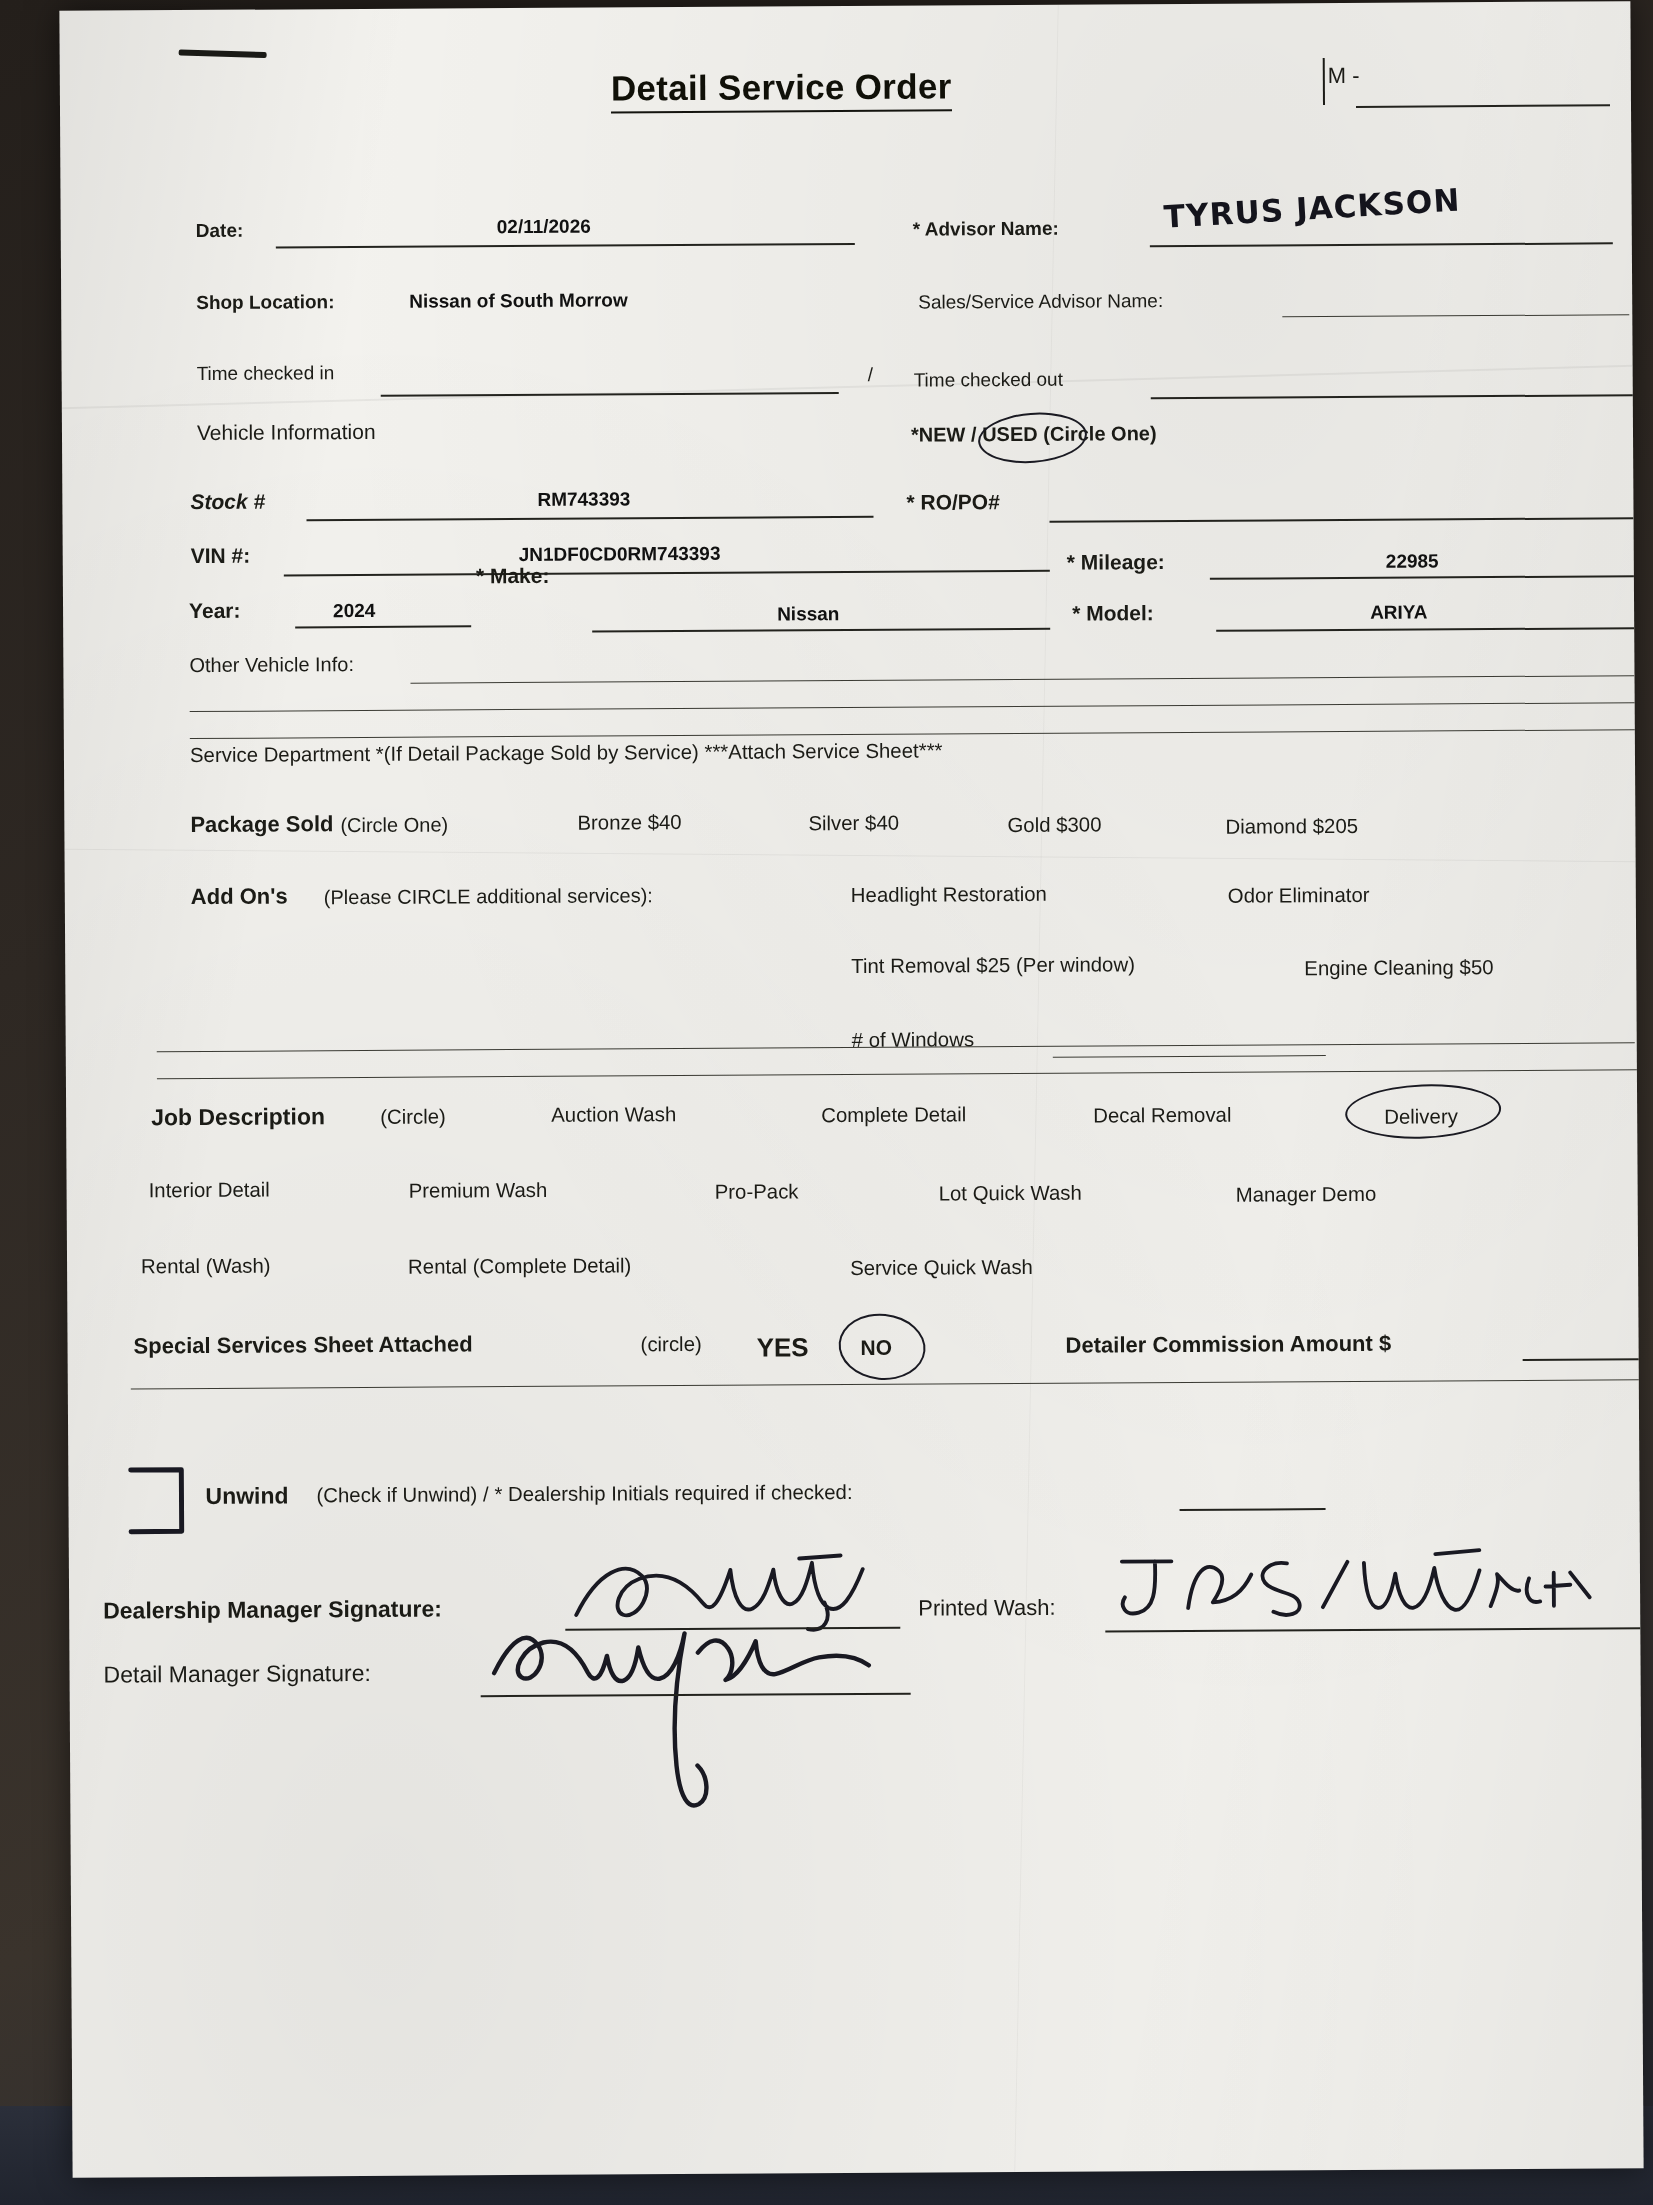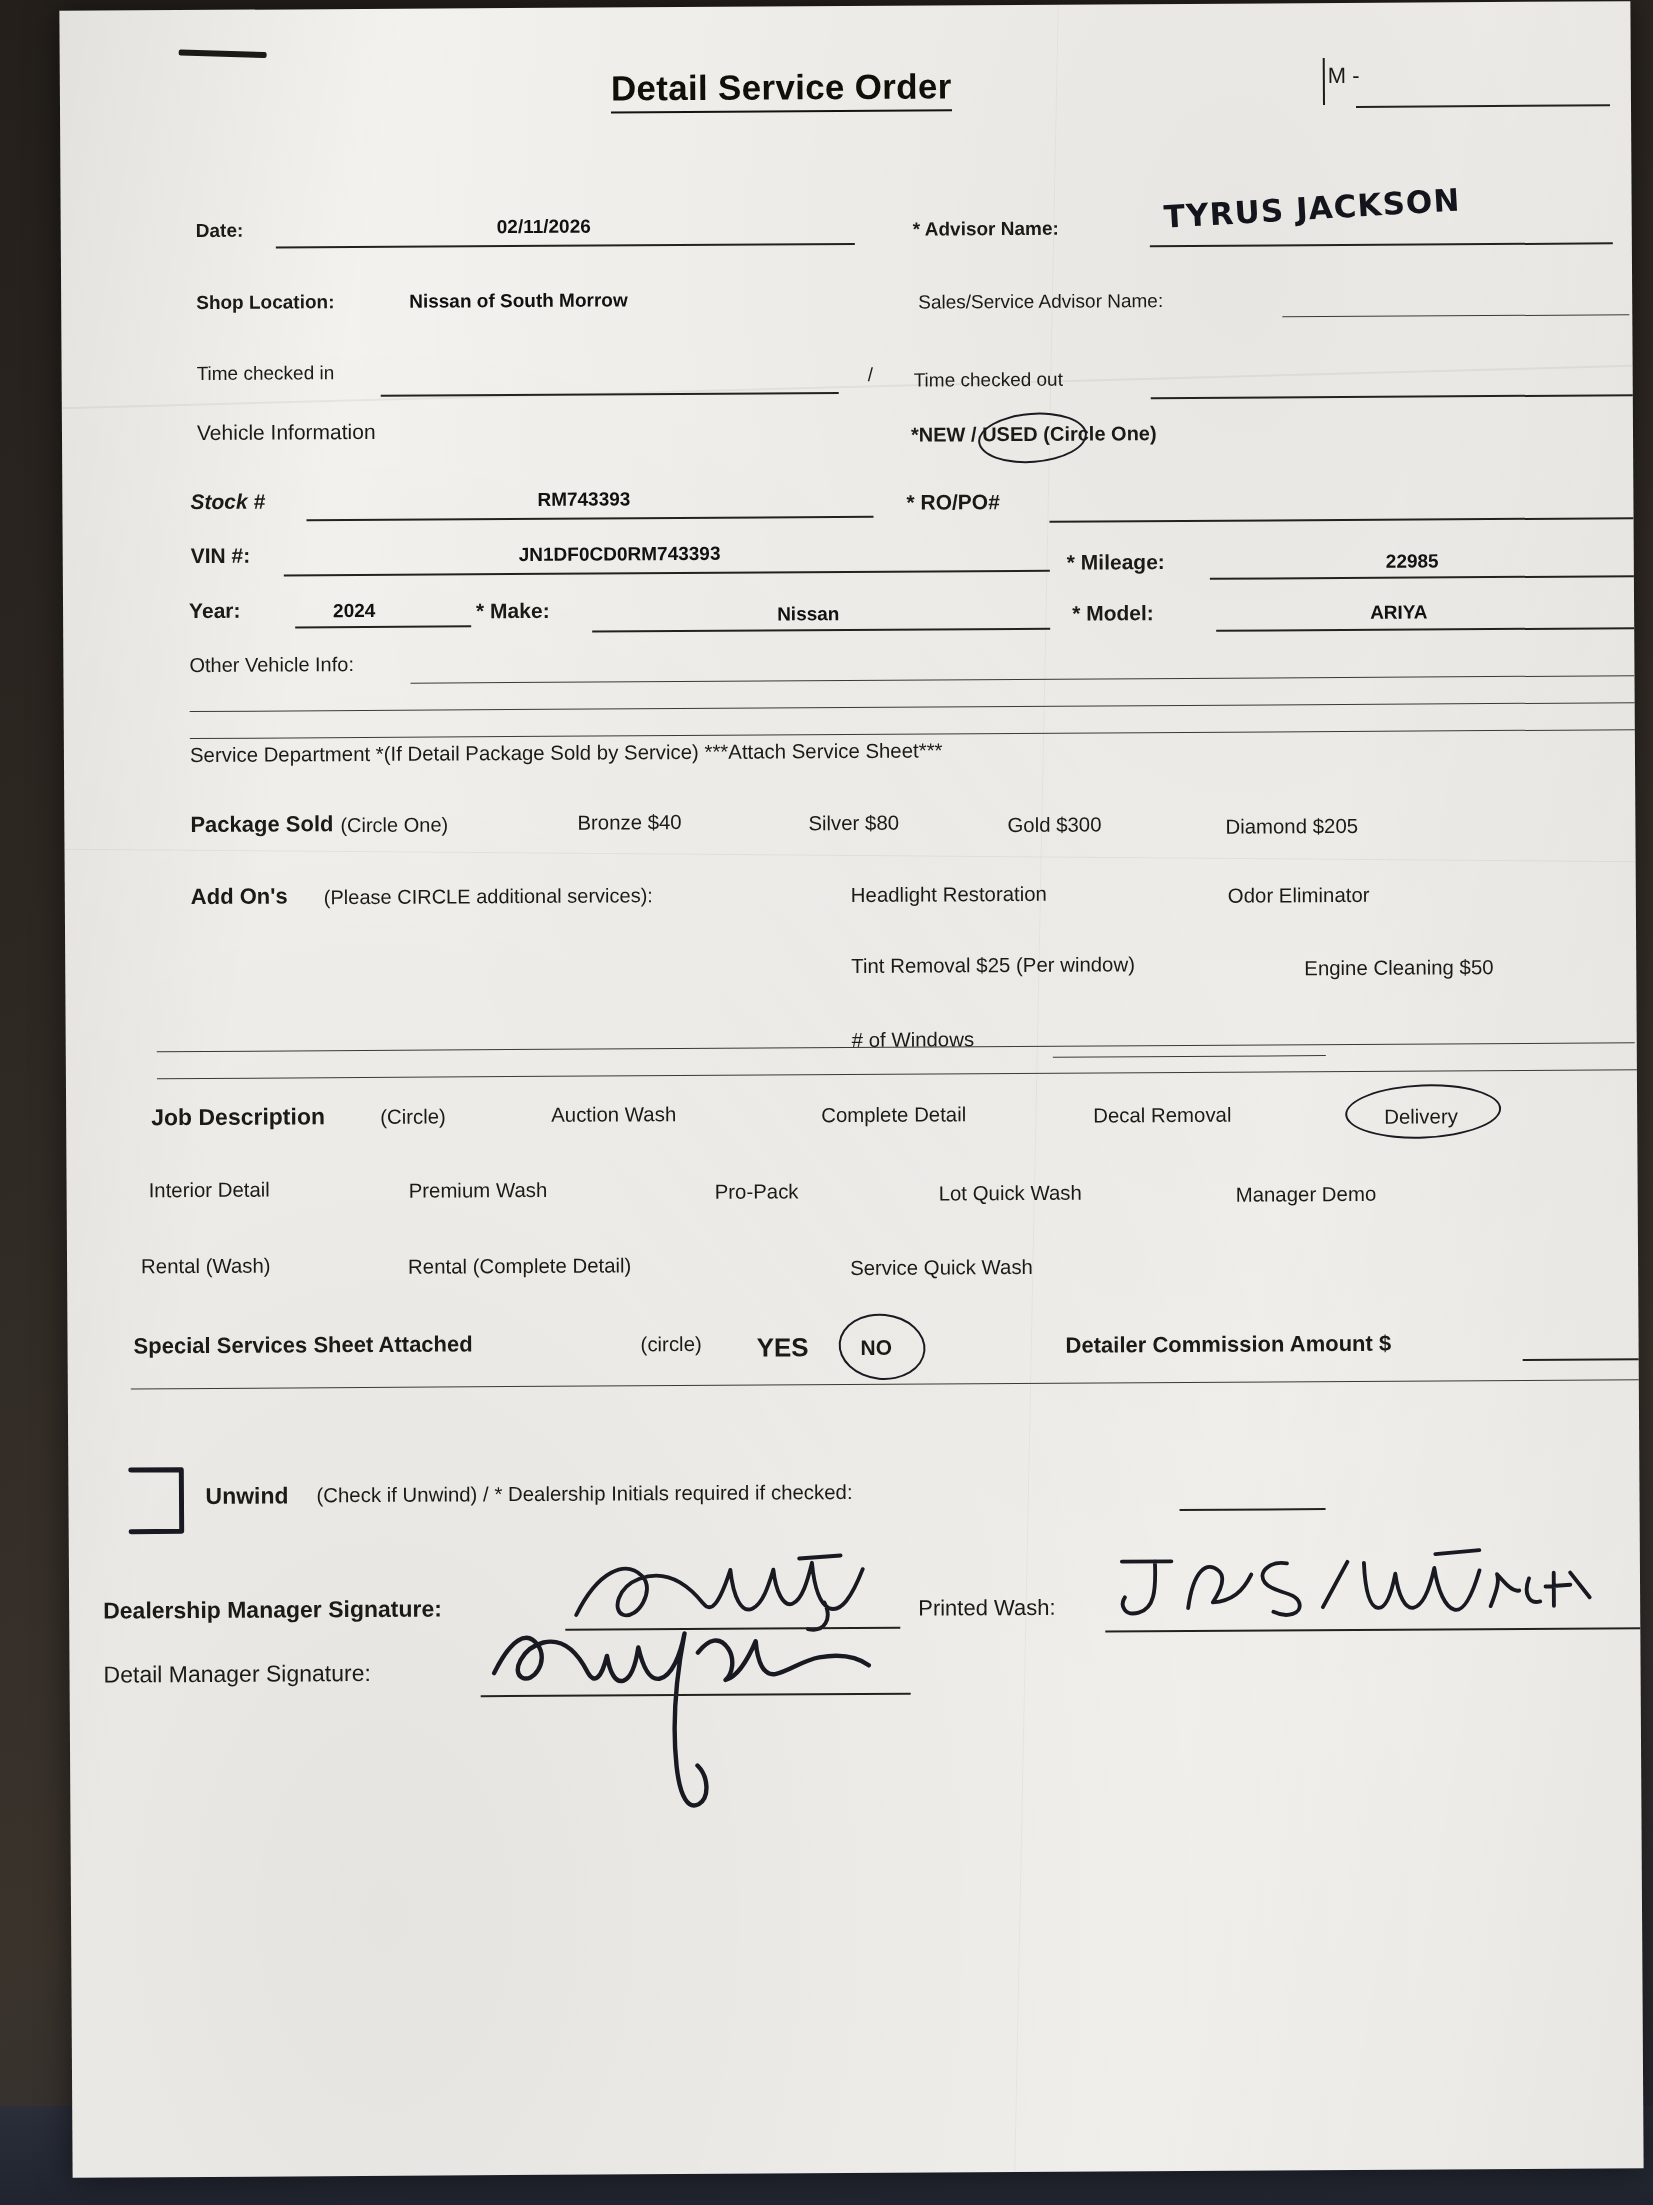--- a/index.html
+++ b/index.html
@@ -118,39 +118,39 @@
     <div class="line" style="left:221px;top:565px;width:766px;"></div>
 
     <div class="t b" style="left:1004px;top:546px;font-size:21px;">* Mileage:</div>
     <div class="fill" style="left:1323px;top:548px;">22985</div>
     <div class="line" style="left:1147px;top:574px;width:425px;"></div>
 
     <div class="t b" style="left:126px;top:589px;font-size:21px;">Year:</div>
     <div class="fill" style="left:270px;top:591px;">2024</div>
     <div class="line" style="left:232px;top:617px;width:176px;"></div>
 
-    <div class="t b" style="left:413px;top:591px;font-size:21px;">* Make:</div>
+    <div class="t b" style="left:413px;top:556px;font-size:21px;">* Make:</div>
     <div class="fill" style="left:714px;top:597px;">Nissan</div>
     <div class="line" style="left:529px;top:623px;width:458px;"></div>
 
     <div class="t b" style="left:1009px;top:597px;font-size:21px;">* Model:</div>
     <div class="fill" style="left:1307px;top:599px;">ARIYA</div>
     <div class="line" style="left:1153px;top:626px;width:418px;"></div>
 
     <div class="t" style="left:126px;top:644px;font-size:20px;">Other Vehicle Info:</div>
     <div class="line thin" style="left:347px;top:674px;width:1224px;"></div>
     <div class="line thin" style="left:126px;top:701px;width:1446px;"></div>
     <div class="line thin" style="left:126px;top:728px;width:1446px;"></div>
 
     <div class="t" style="left:126px;top:734px;font-size:20.4px;">Service Department *(If Detail Package Sold by Service) ***Attach Service Sheet***</div>
 
     <div class="t b" style="left:126px;top:802px;font-size:22px;">Package Sold</div>
     <div class="t" style="left:276px;top:805px;font-size:20px;">(Circle One)</div>
     <div class="t" style="left:513px;top:804px;font-size:20.4px;">Bronze $40</div>
-    <div class="t" style="left:744px;top:806px;font-size:20.4px;">Silver $80</div>
+    <div class="t" style="left:744px;top:806px;font-size:20.4px;">Silver $40</div>
     <div class="t" style="left:943px;top:809px;font-size:20.4px;">Gold $300</div>
     <div class="t" style="left:1161px;top:812px;font-size:20.4px;">Diamond $205</div>
 
     <div class="t b" style="left:126px;top:874px;font-size:22px;">Add On's</div>
     <div class="t" style="left:259px;top:877px;font-size:20px;">(Please CIRCLE additional services):</div>
     <div class="t" style="left:786px;top:878px;font-size:20.4px;">Headlight Restoration</div>
     <div class="t" style="left:1163px;top:881px;font-size:20.4px;">Odor Eliminator</div>
 
     <div class="t" style="left:786px;top:949px;font-size:20.4px;">Tint Removal $25 (Per window)</div>
     <div class="t" style="left:1239px;top:954px;font-size:20.4px;">Engine Cleaning $50</div>

